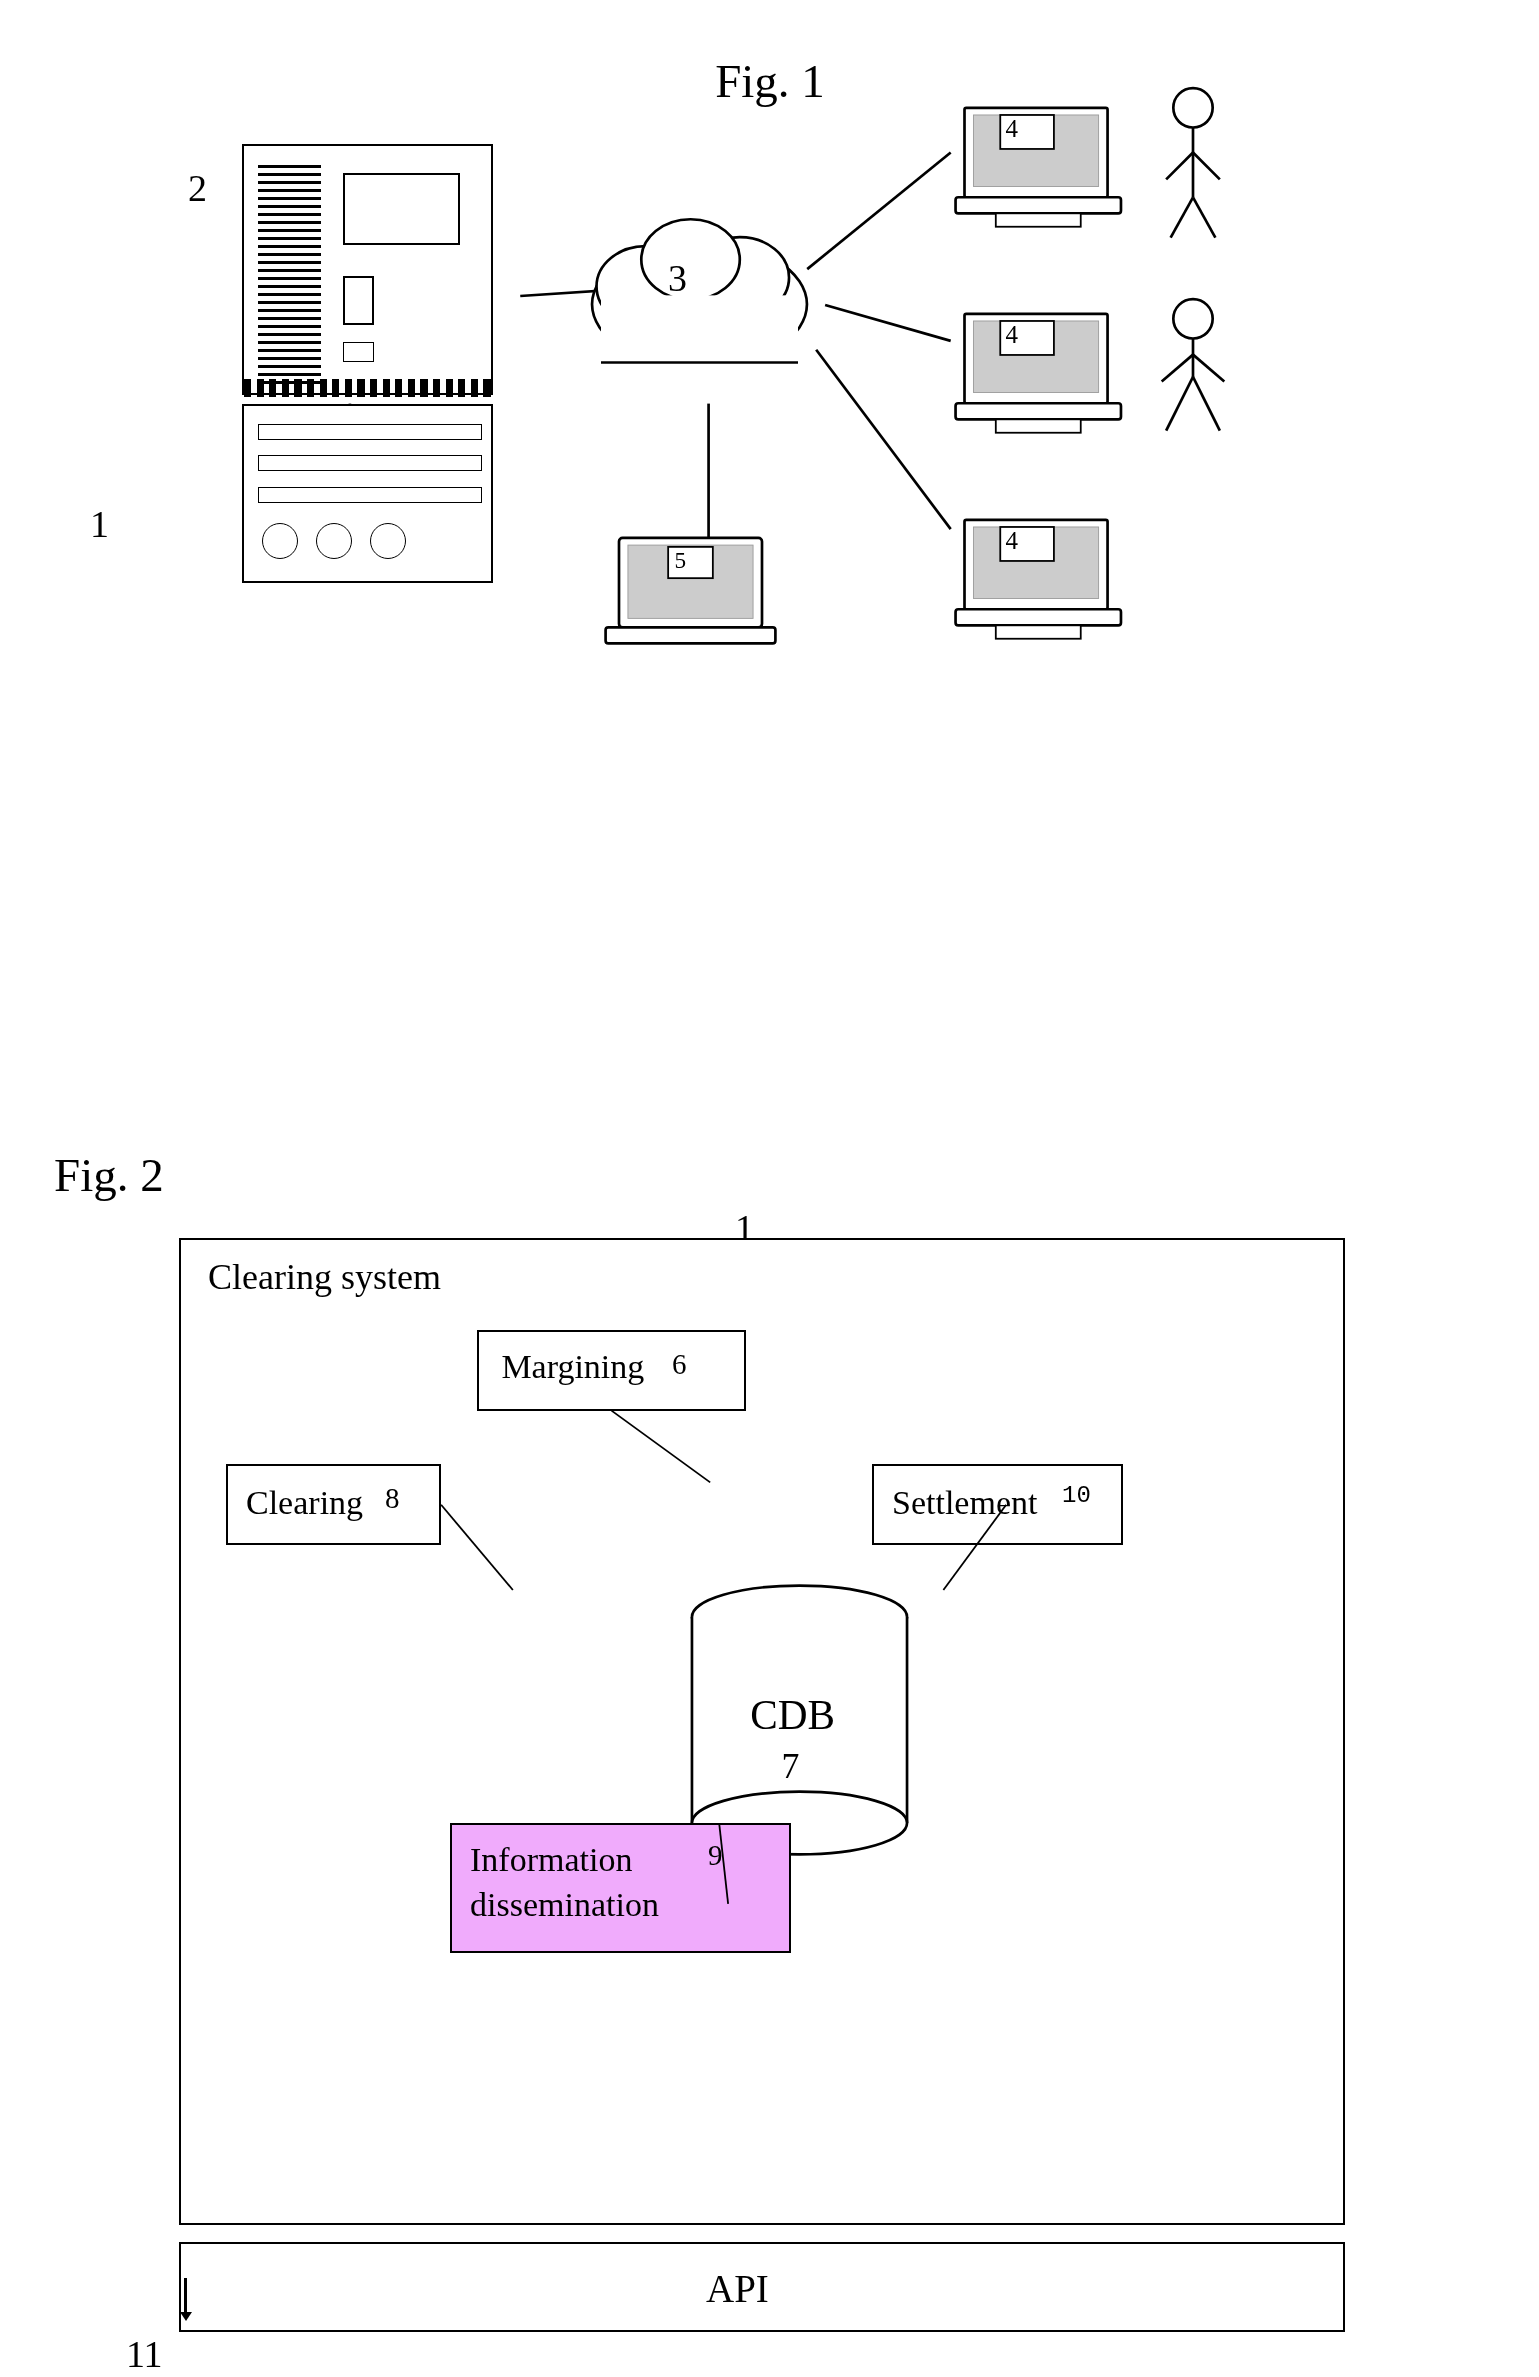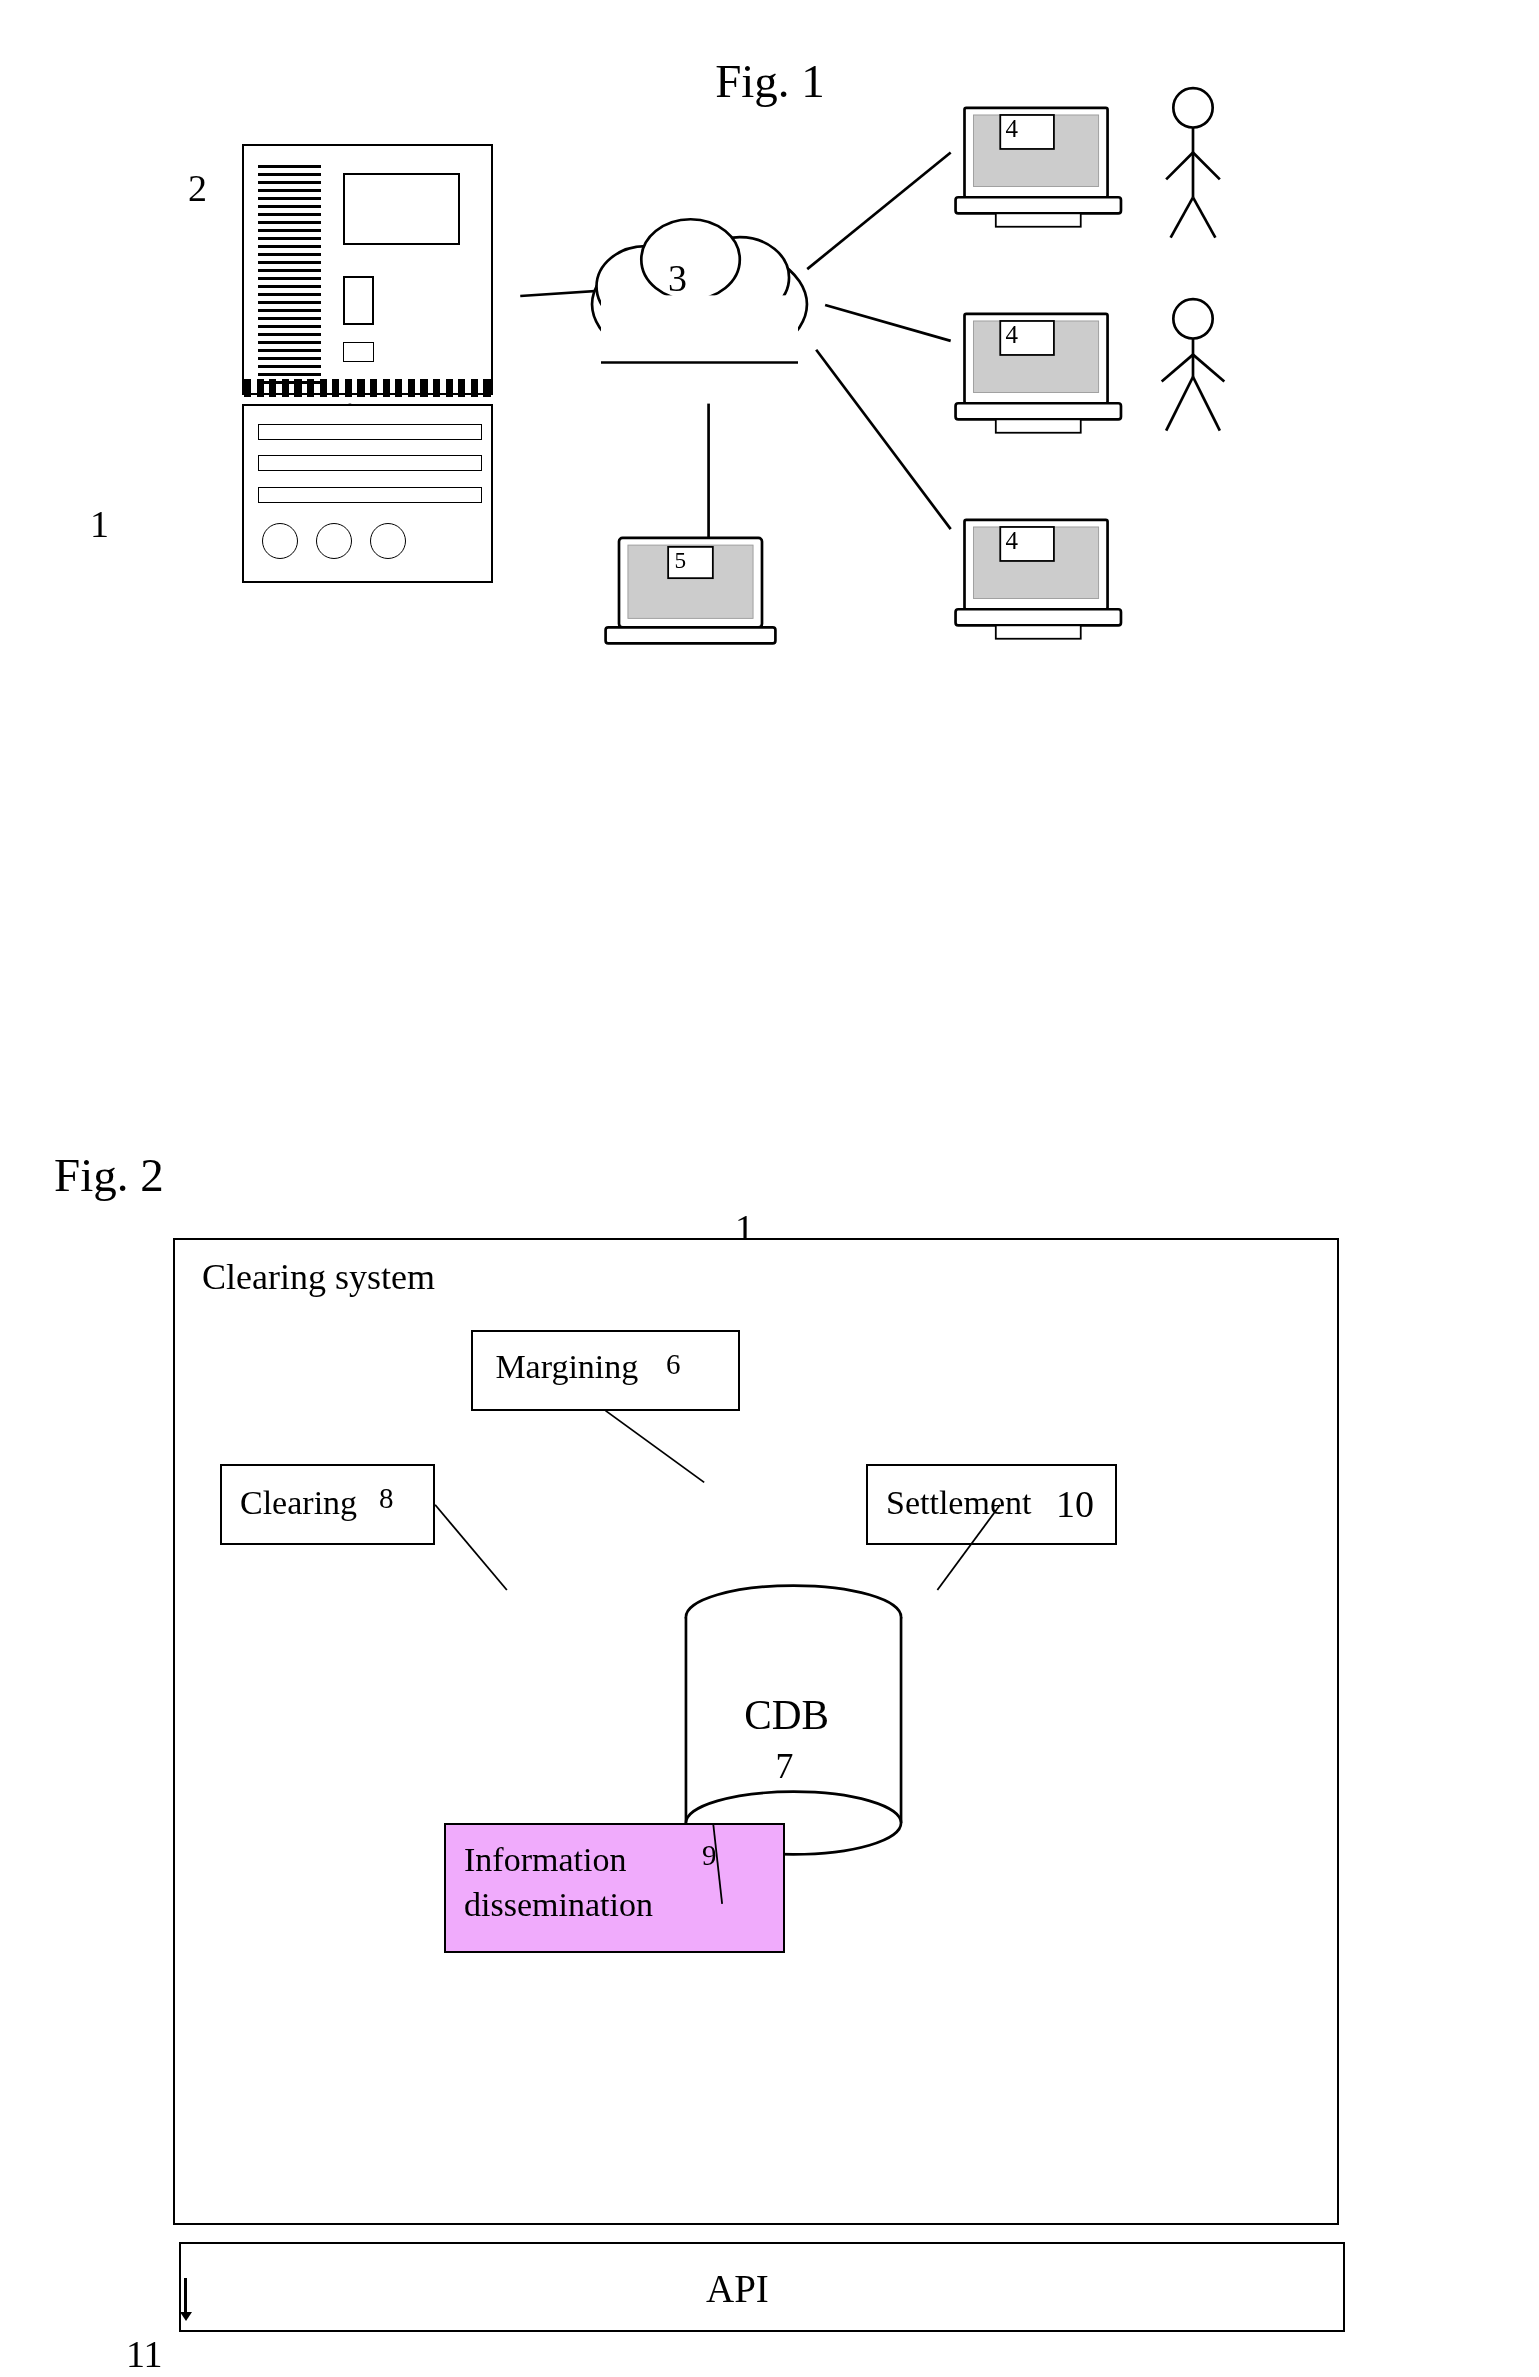--- a/index.html
+++ b/index.html
@@ -126,21 +126,21 @@
       position: absolute;
       top: 0px;
       left: 54px;
       font-size: 47px;
     }
 
     
     .clearing-system-box {
       position: absolute;
       top: 90px;
-      left: 173px;
+      left: 179px;
       width: 1166px;
       height: 987px;
       border: 2.7px solid #000;
       background: #fff;
     }
 
     
     .label-1-fig2 {
       position: absolute;
       top: 58px;
@@ -338,21 +338,21 @@
       </svg>
     </div>
 
     <div style="position:absolute; top:224px; left:45px; width:215px; height:81px; border:2.7px solid #000; background:#fff;">
       <span style="position:absolute; top:18px; left:18px; font-size:34px;">Clearing</span>
       <span style="position:absolute; top:16px; left:157px; font-size:29px;">8</span>
     </div>
 
     <div style="position:absolute; top:224px; left:691px; width:251px; height:81px; border:2.7px solid #000; background:#fff;text-align:center;">
       <span style="position:absolute; top:18px; left:18px; font-size:34px;">Settlement</span>
-      <span style="position:absolute; top:16px; left:188px; font-size:38px;">10</span>
+      <span style="position:absolute; top:16px; left:188px; font-size:24px;font-family:Liberation Mono, monospace;">10</span>
     </div>
 
     <div style="position:absolute; top:583px; left:269px; width:341px; height:130px; border:2.7px solid #000; background:#f0abfc;">
       <span style="position:absolute; top:16px; left:18px; font-size:34px;">Information</span>
       <span style="position:absolute; top:14.3px; left:256px; font-size:29px;">9</span>
       <span style="position:absolute; top:61px; left:18px; font-size:34px;">dissemination</span>
     </div>
 
     <svg style="position:absolute; top:0; left:0; width:1166px; height:987px; pointer-events:none;" viewBox="0 0 1300 1100" width="1166" height="987">
 

